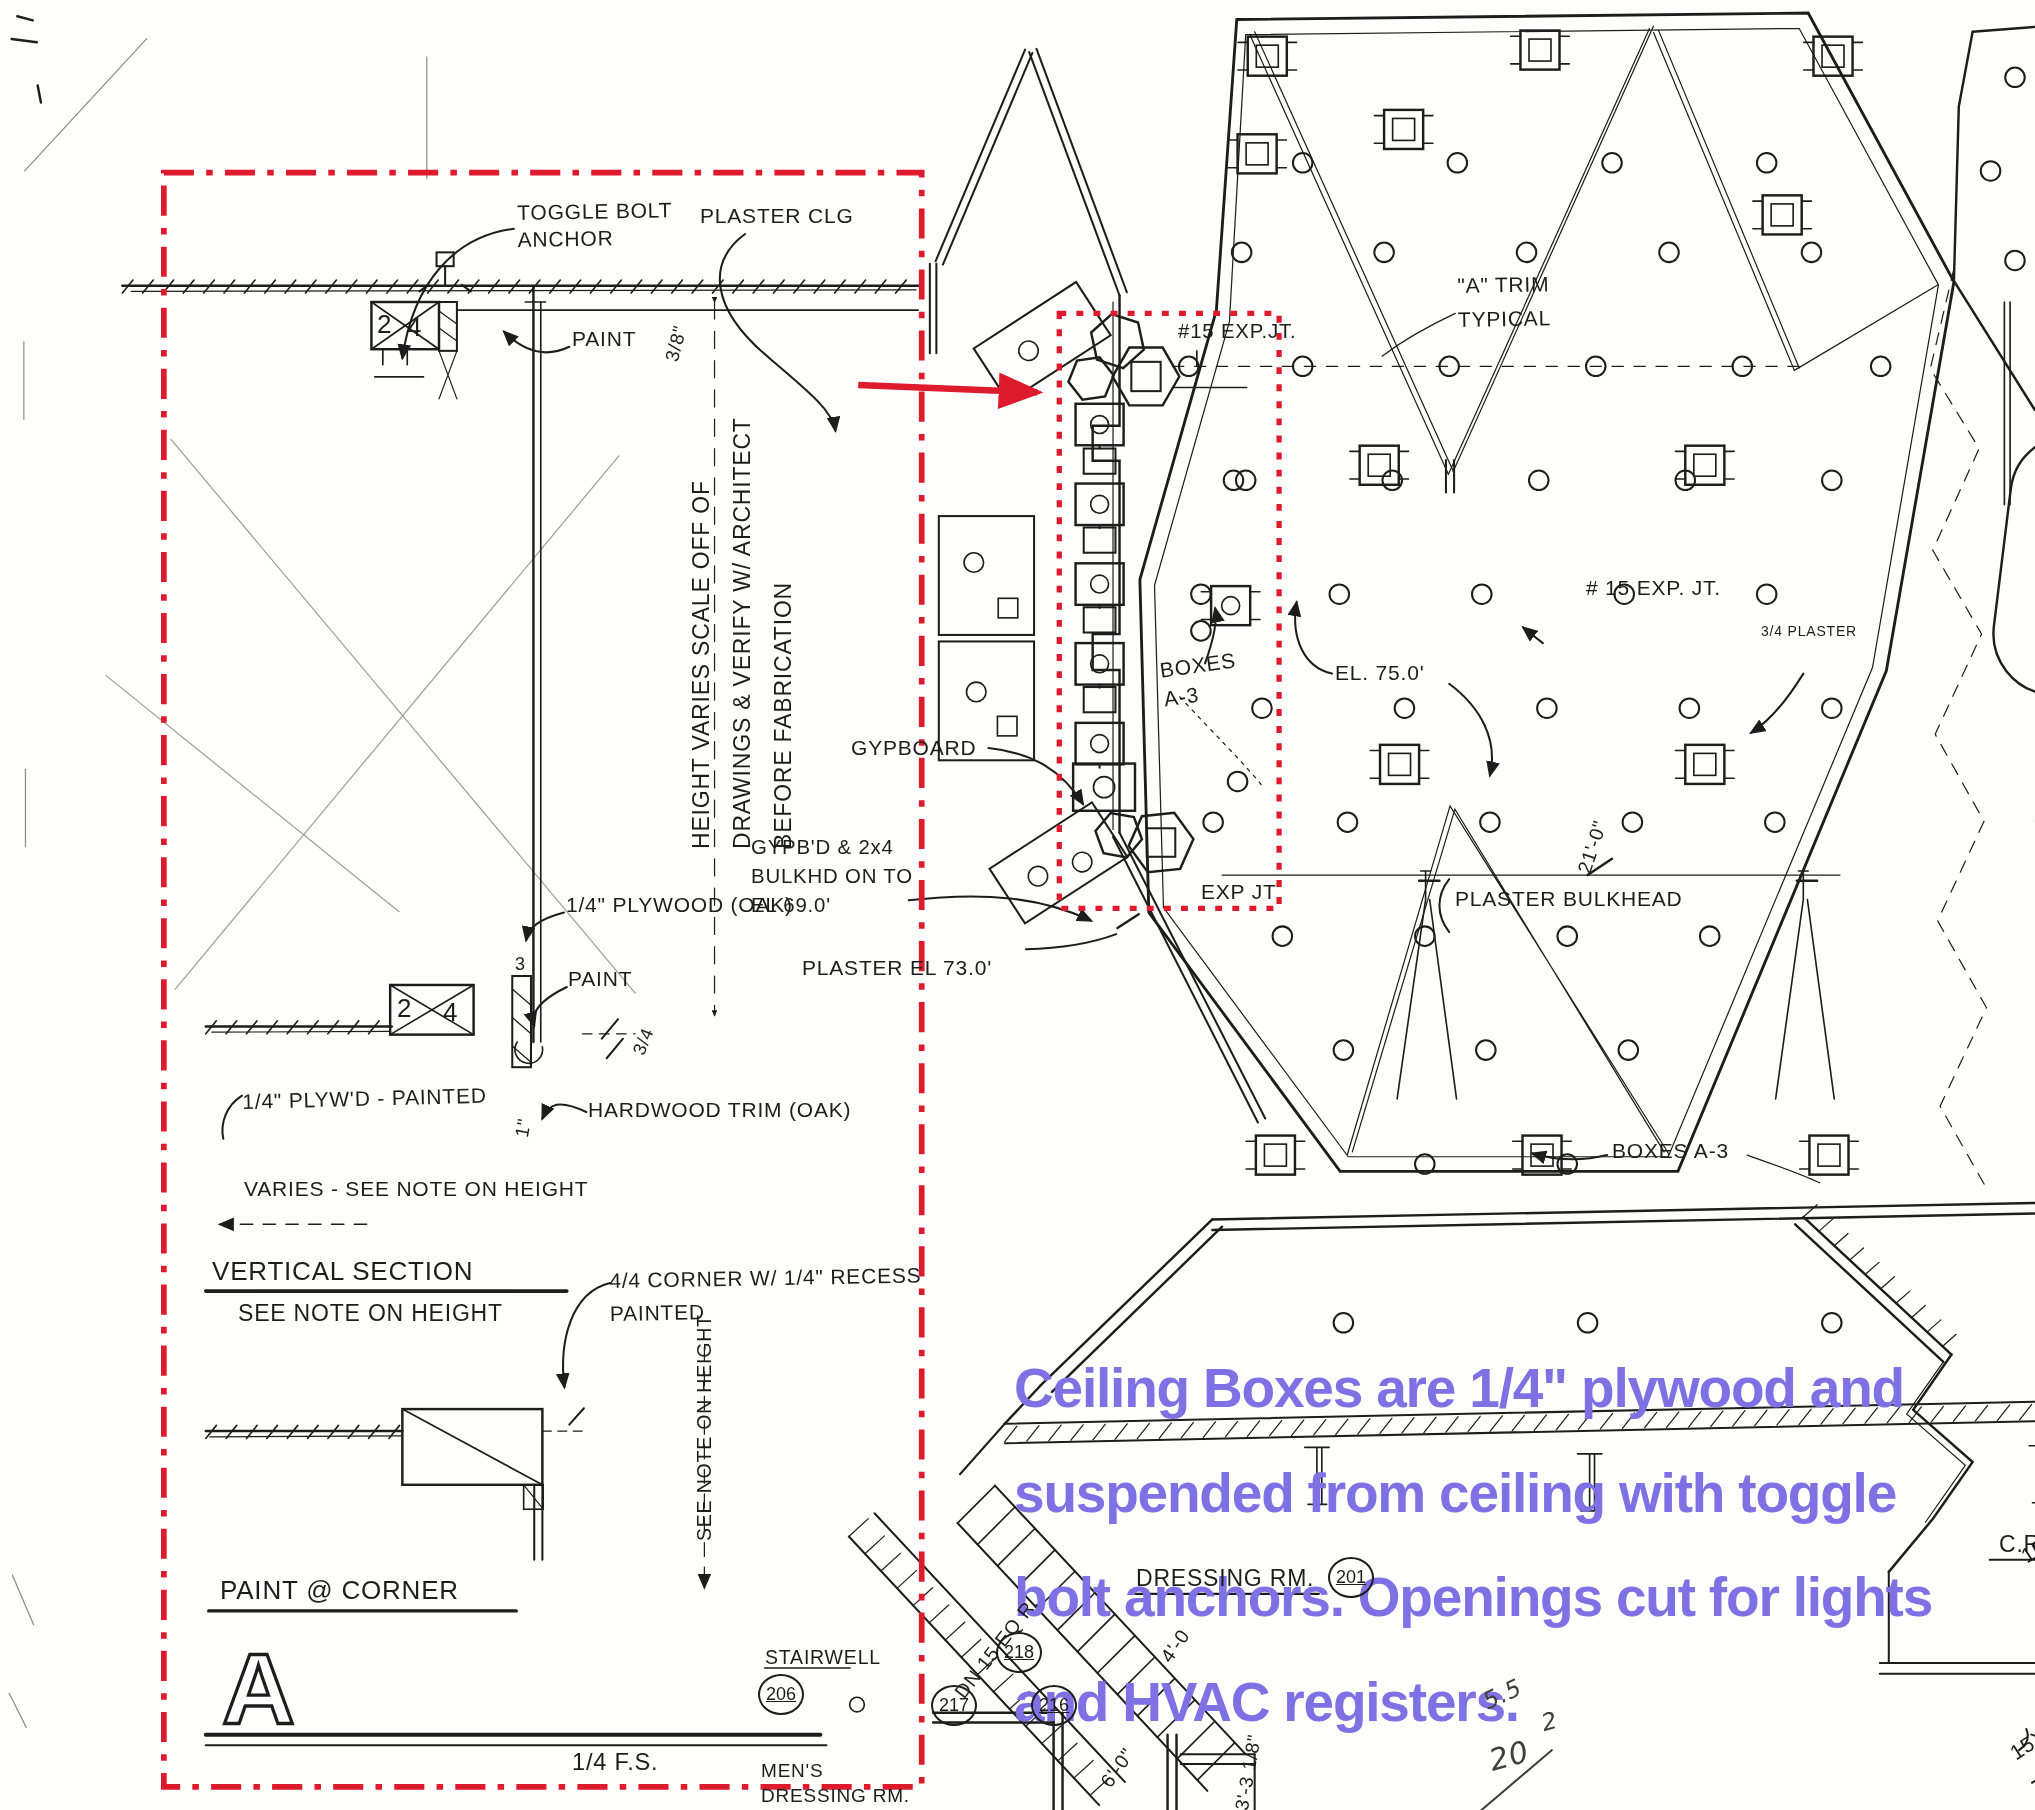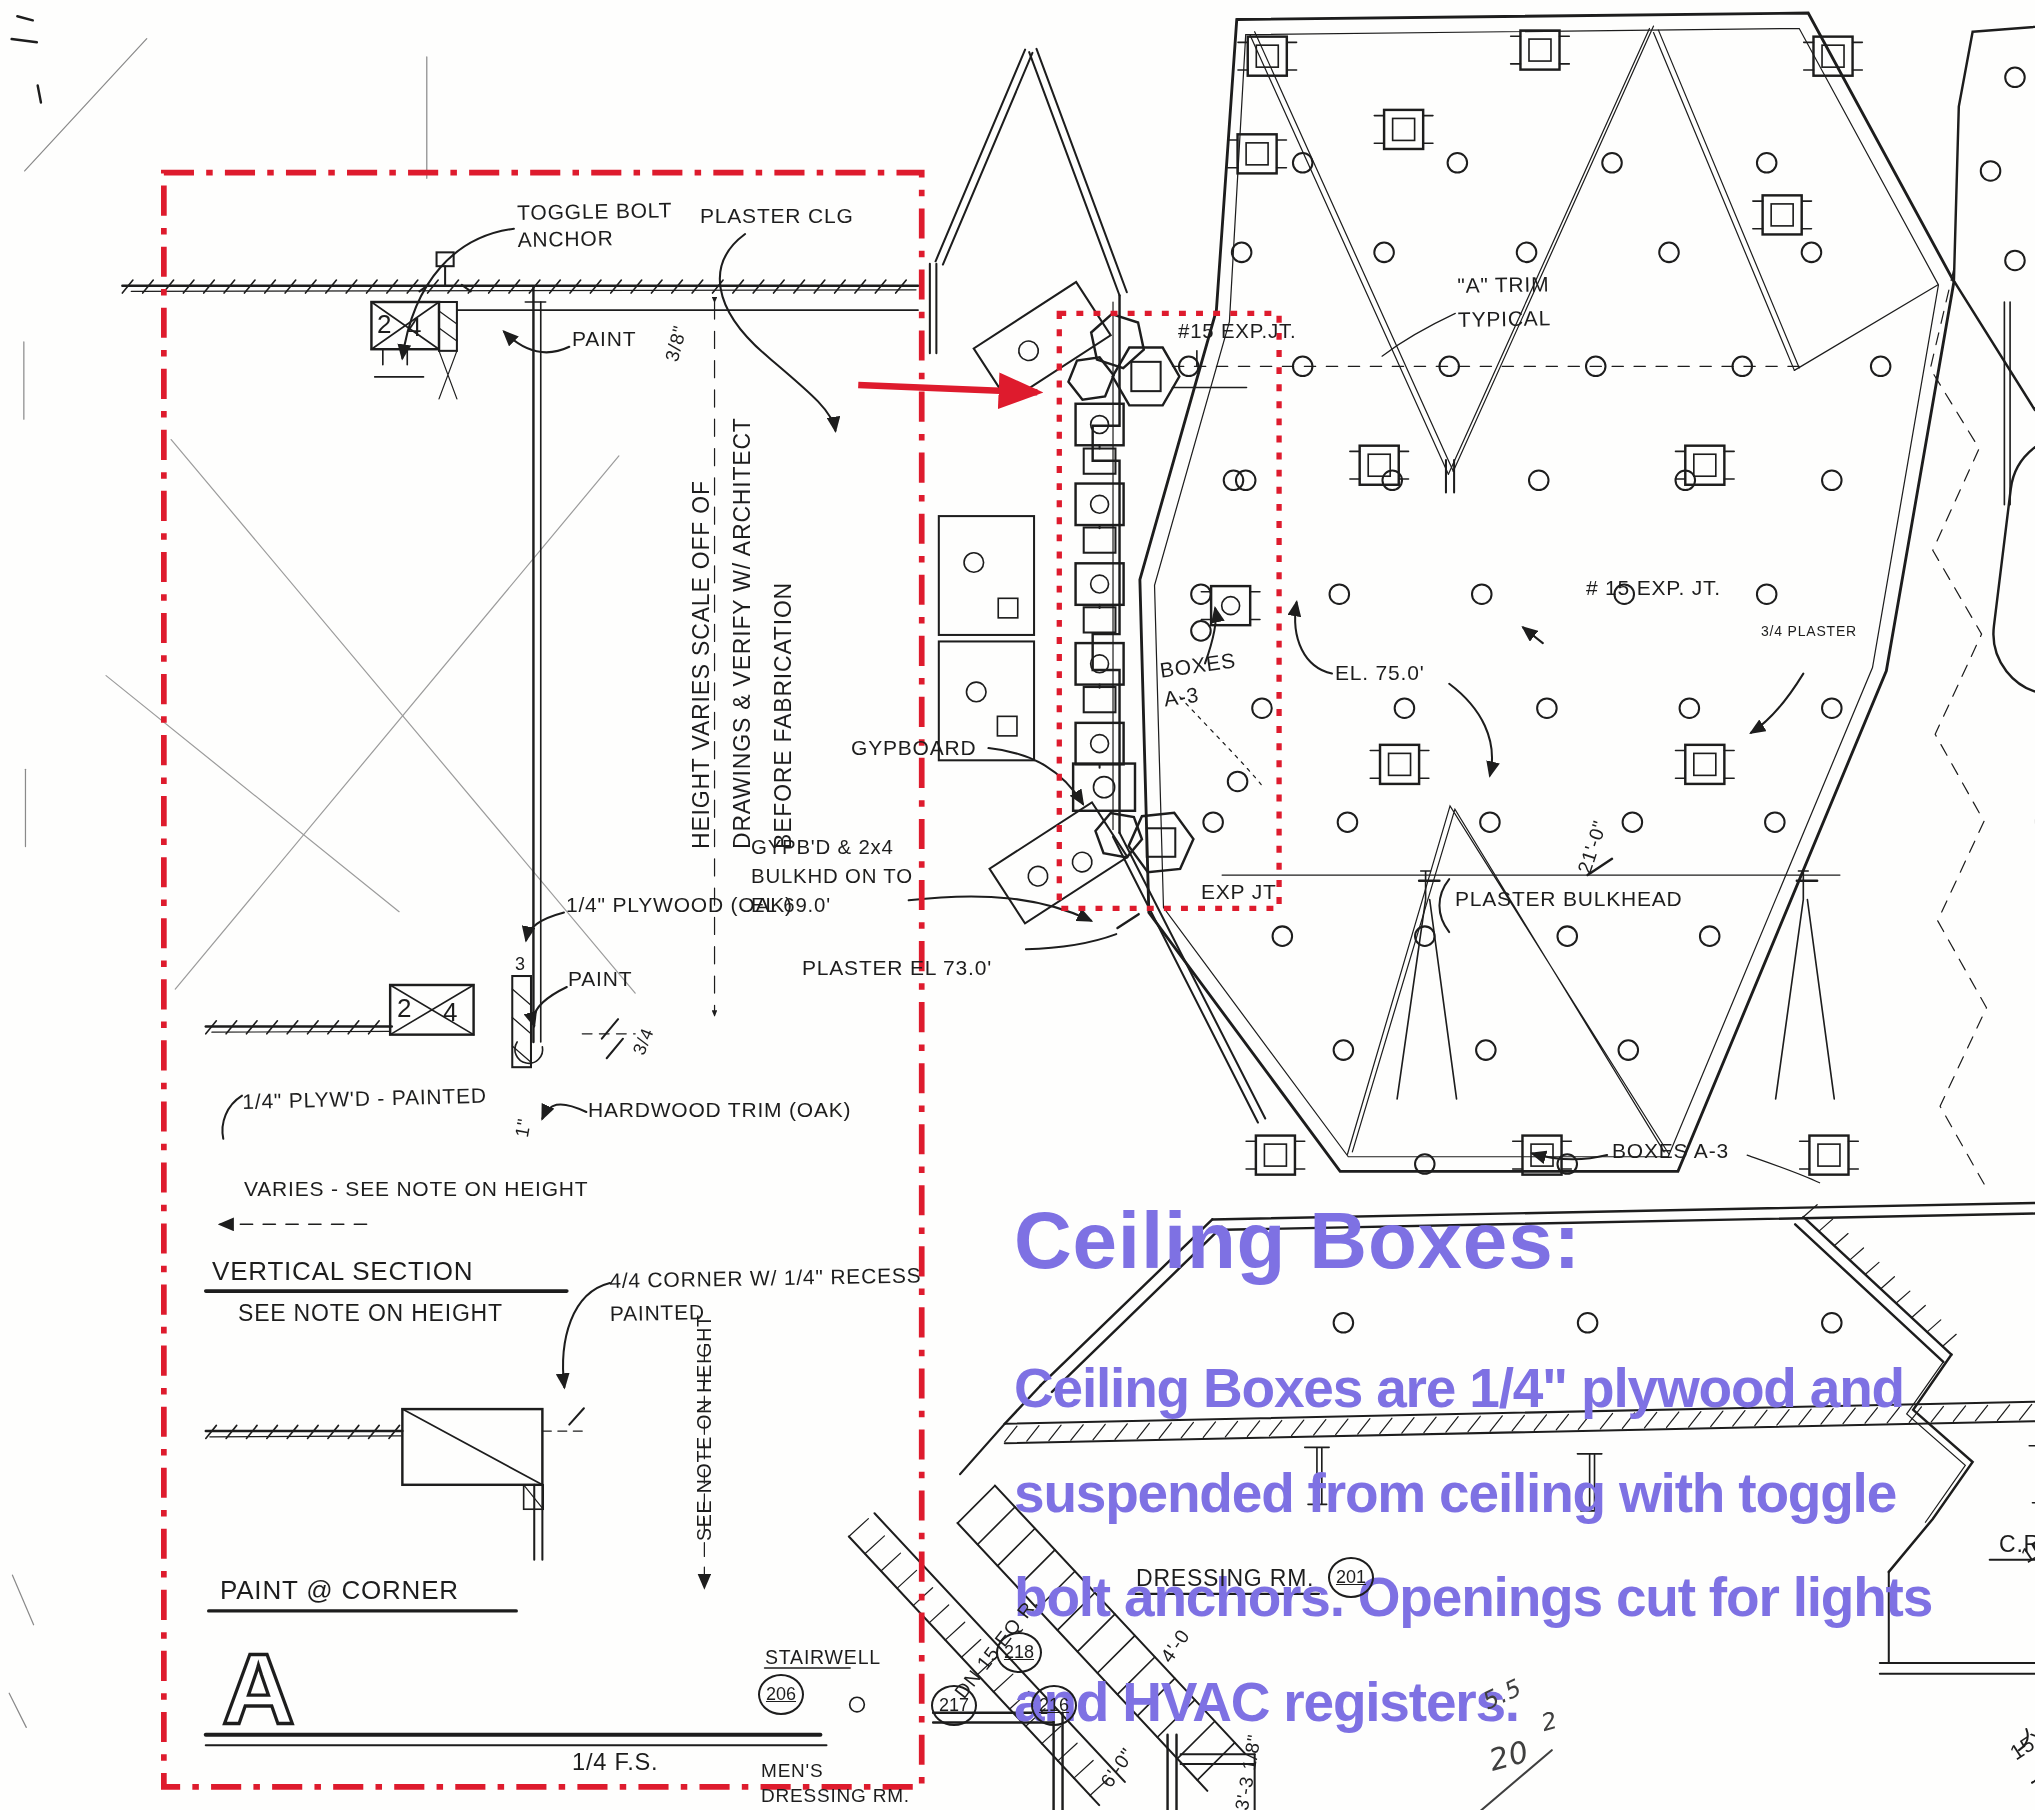--- a/index.html
+++ b/index.html
@@ -566,21 +566,20 @@
 <div class="lbl" style="left:1586px;top:575px;"># 15 EXP. JT.</div>
 <div class="lbl" style="left:1158px;top:656px;line-height:1.4;transform:rotate(-8deg);">BOXES
 A-3</div>
 <div class="lbl" style="left:1335px;top:660px;">EL. 75.0'</div>
 <div class="lbl" style="left:1761px;top:616px;font-size:14px;margin-top:7px;">3/4 PLASTER</div>
 <div class="lbl" style="left:1572px;top:869px;font-size:19.5px;transform:rotate(-72deg);">21'-0"</div>
 <div class="lbl" style="left:1455px;top:886px;">PLASTER BULKHEAD</div>
 <div class="lbl" style="left:1201px;top:879px;">EXP JT</div>
 <div class="lbl" style="left:1612px;top:1138px;">BOXES A-3</div>
 
-<div class="purple-heading">Ceiling Boxes:</div>
 <div class="purple-para">Ceiling Boxes are 1/4" plywood and
 suspended from ceiling with toggle
 bolt anchors.  Openings cut for lights
 and HVAC registers.</div>
 
 <div class="lbl" style="left:949px;top:1688px;font-size:19.5px;transform:rotate(-52deg);">DN 15 EQ R.</div>
 <div class="circ" style="left:996px;top:1632px;">218</div>
 <div class="circ" style="left:931px;top:1685px;">217</div>
 <div class="circ" style="left:1031px;top:1685px;">216</div>
 <div class="lbl" style="left:1136px;top:1564px;font-size:23px;">DRESSING RM.</div>

